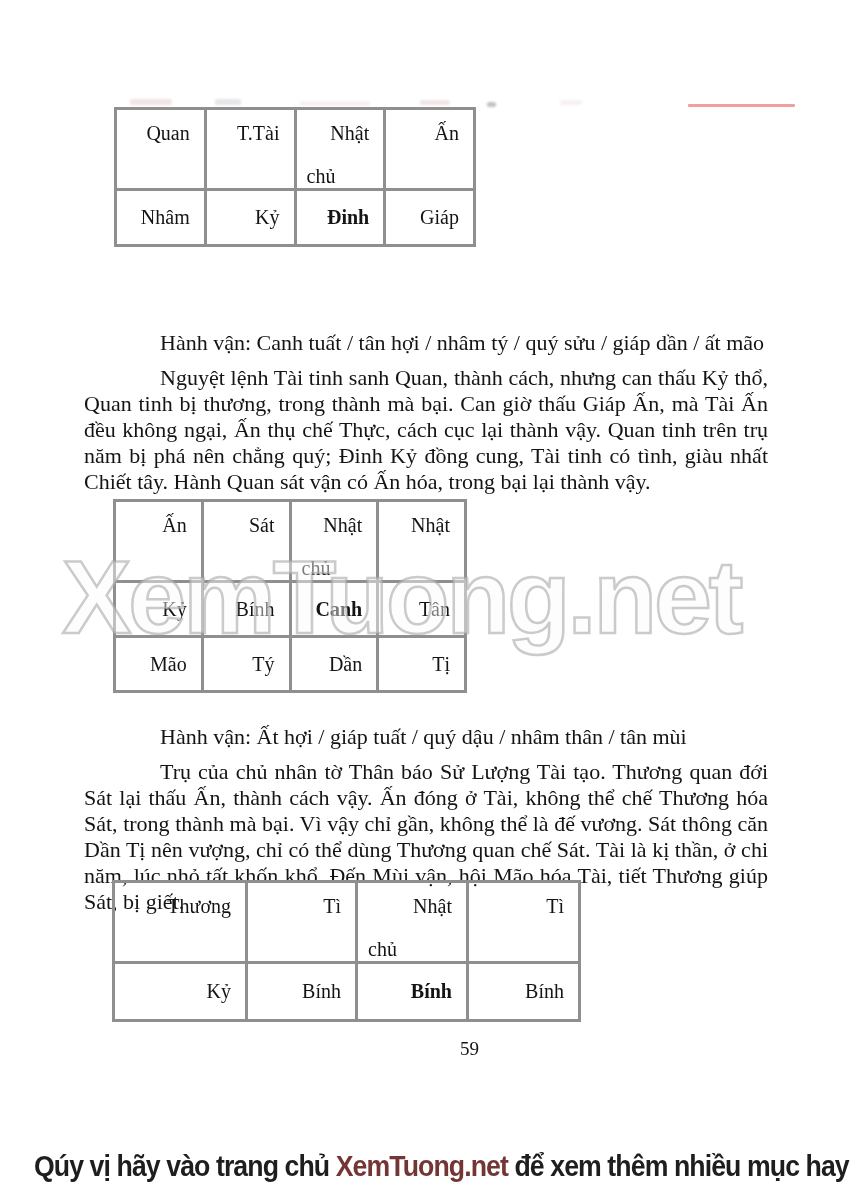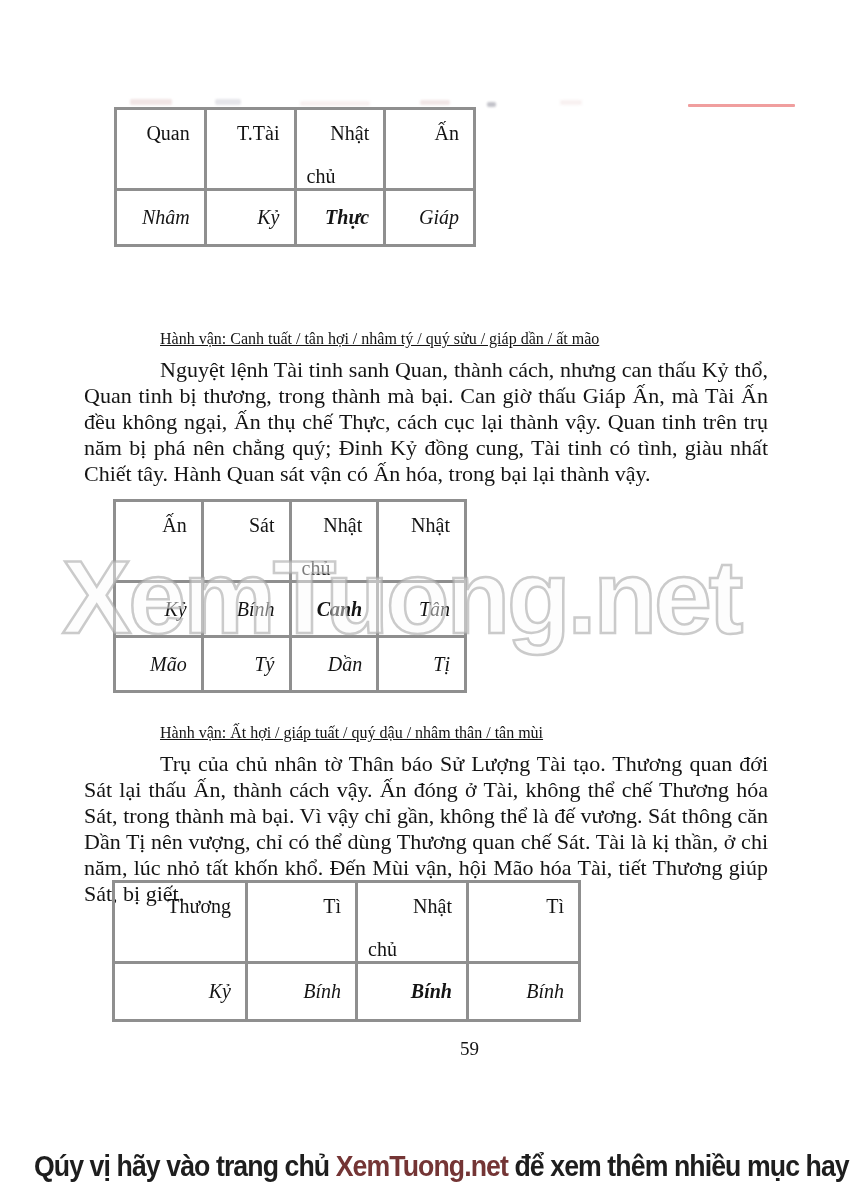--- a/index.html
+++ b/index.html
@@ -25,21 +25,21 @@
   
   .ptable{border-collapse:collapse;position:absolute;table-layout:fixed;}
   .ptable td{
     border:3px solid #8f8f8f;
     font-size:20px;
     text-align:right;
     padding:0 14px 0 8px;
     background:transparent;
   }
   .ptable tr.toprow td{vertical-align:top;padding-top:12px;}
-  .ptable tr.midrow td,.ptable tr.botrow td{vertical-align:middle;font-style:italic;}
+  .ptable tr.midrow td,.ptable tr.botrow td{vertical-align:middle;}
   .bold{font-weight:bold;}
   .dm-l1{text-align:right;}
   .dm-l2{text-align:left;padding-left:2px;margin-top:20px;}
 
   #t1{left:114px;top:107px;width:362px;}
   #t1 td{width:25%;}
   #t1 tr.toprow{height:78px;}
   #t1 tr.midrow{height:56px;}
   #t1 tr.botrow{height:56px;}
 
@@ -54,21 +54,21 @@
   #t3 td.c2{width:85px;}
   #t3 td.c3{width:86px;}
   #t3 td.c4{width:87px;}
   #t3 tr.toprow{height:76px;}
   #t3 tr.midrow{height:58px;}
 
   
   .section{position:absolute;left:84px;width:684px;}
   #sec1{top:330px;}
   #sec2{top:724px;}
-  .hanhvan{margin:0 0 9px 0;font-size:16px;text-indent:76px;text-decoration:underline;}
+  .hanhvan{margin:0 0 9px 0;font-size:22px;text-indent:76px;}
   .para{margin:0;font-size:22px;line-height:26px;text-align:justify;text-indent:76px;}
 
   
   .watermark{
     position:absolute;left:62px;top:538px;width:780px;
     font-family:"Liberation Sans", sans-serif;
     font-weight:bold;font-size:104px;letter-spacing:-3px;
     color:rgba(250,250,250,0.45);
     -webkit-text-stroke:2.5px rgba(168,168,168,0.60);
     z-index:5;white-space:nowrap;pointer-events:none;
@@ -109,21 +109,21 @@
       <td>T.Tài</td>
       <td>
         <div class="dm-l1">Nhật</div>
         <div class="dm-l2">chủ</div>
       </td>
       <td>Ấn</td>
     </tr>
     <tr class="midrow">
       <td>Nhâm</td>
       <td>Kỷ</td>
-      <td class="bold">Thực</td>
+      <td class="bold">Đinh</td>
       <td>Giáp</td>
     </tr>
   </tbody>
     </table>
 
   <div class="section" id="sec1">
     <p class="hanhvan">Hành vận: Canh tuất / tân hợi / nhâm tý / quý sửu / giáp dần / ất mão</p>
     <p class="para">Nguyệt lệnh Tài tinh sanh Quan, thành cách, nhưng can thấu Kỷ thổ, Quan tinh bị thương, trong thành mà bại. Can giờ thấu Giáp Ấn, mà Tài Ấn đều không ngại, Ấn thụ chế Thực, cách cục lại thành vậy. Quan tinh trên trụ năm bị phá nên chẳng quý; Đinh Kỷ đồng cung, Tài tinh có tình, giàu nhất Chiết tây. Hành Quan sát vận có Ấn hóa, trong bại lại thành vậy.</p>
   </div>
 

